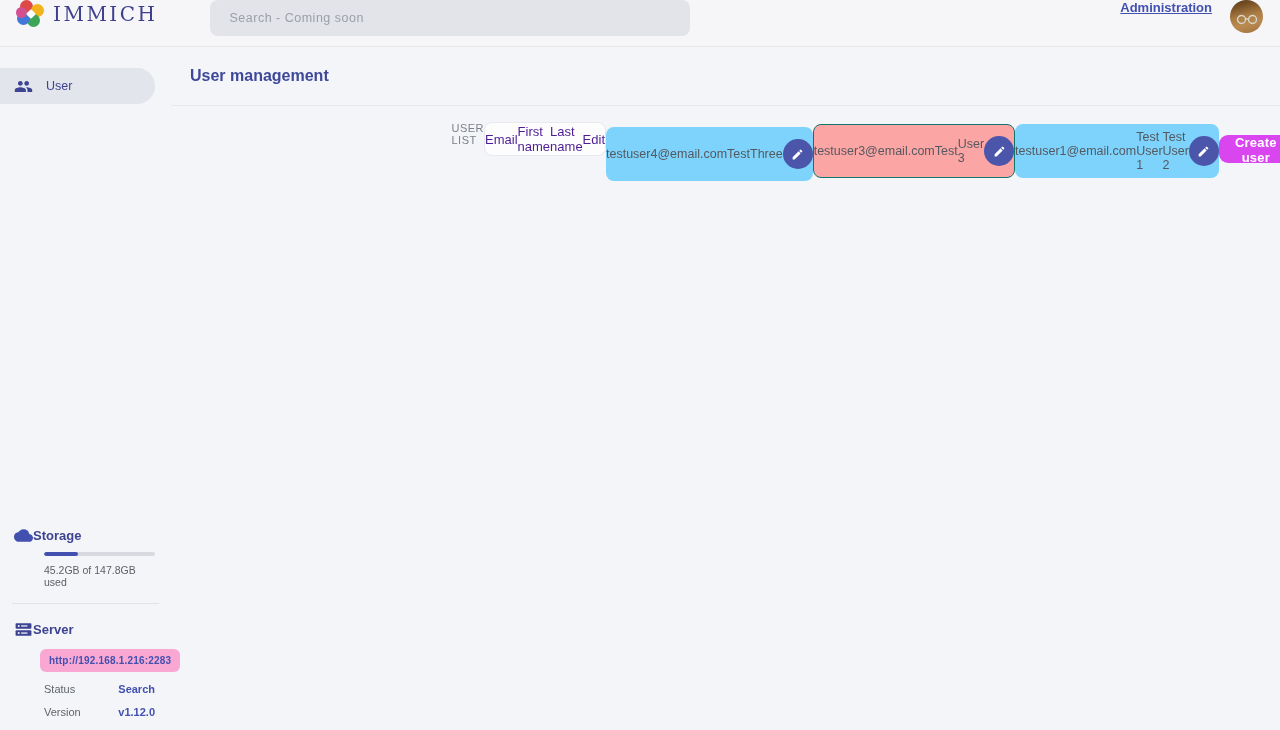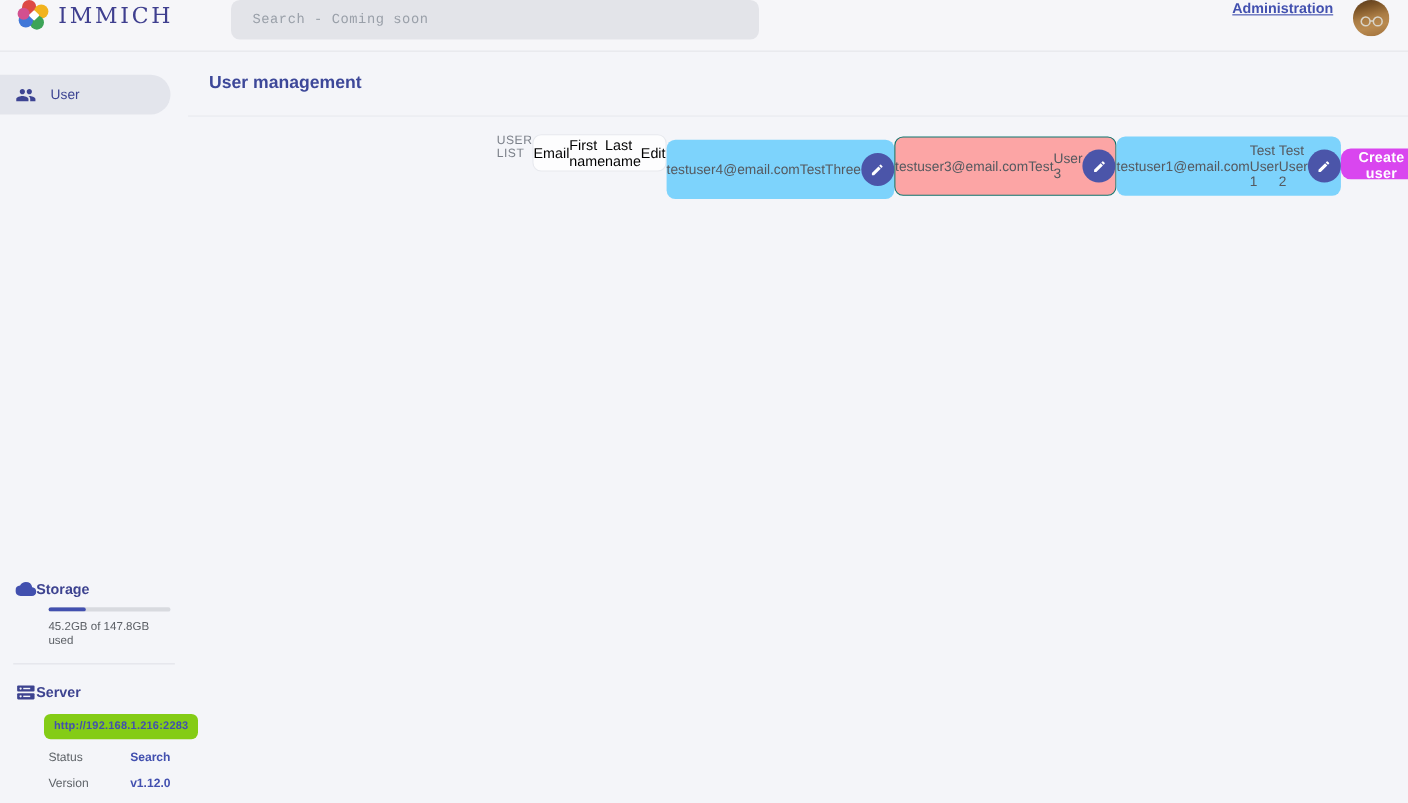--- a/index.html
+++ b/index.html
@@ -33,21 +33,21 @@
     border-radius: 1px;
   }
   .logo-text {
     font-family: "DejaVu Serif", serif;
     font-size: 20px; letter-spacing: 2.5px; color: #3f3f8f;
   }
   .search-box {
     margin-left: 52px; width: 480px; height: 36px;
     background: #e3e4e9; border: none; border-radius: 8px;
     padding: 0 20px; font-size: 12.5px; color: #0c4a6e;
-    font-family: Liberation Mono, monospace;
+    font-family: Liberation Sans, sans-serif;
     letter-spacing: 0.5px; outline: none;
   }
   .search-box::placeholder { color: #9aa0a9; }
   .admin-link {
     margin-left: auto; font-size: 13px; font-weight: 700;
     color: #4250af; text-decoration: underline; cursor: pointer;
   }
   .avatar {
     width: 33px; height: 33px; border-radius: 50%;
     margin: 0 17px 0 18px; cursor: pointer; position: relative; overflow: hidden;
@@ -74,21 +74,21 @@
   .side-sec-header { display: flex; align-items: center; gap: 0; }
   .side-sec-title { font-size: 13px; font-weight: 700; color: #3d4390; }
   .progress-track {
     margin: 7px 0 0 30px; height: 4px; border-radius: 2px; background: #d8dadf; overflow: hidden;
   }
   .progress-fill { height: 100%; border-radius: 2px; background: #4250af; }
   .usage-text { margin: 8px 0 0 30px; font-size: 10.5px; color: #5c6066; }
   .side-divider { height: 1px; background: #e0e2e8; margin: 15px -4px 16px -2px; }
   .url-pill {
     margin: 10px 0 0 26px; display: inline-block;
-    background: #84cc16; border-radius: 6px; padding: 6px 9px;
+    background: #f9a8d4; border-radius: 6px; padding: 6px 9px;
     font-size: 10px; font-weight: 700; color: #4250af; letter-spacing: 0.2px;
   }
   .kv-row { display: flex; justify-content: space-between; margin: 11px 0 0 30px; }
   .kv-label { font-size: 11px; color: #5f6469; }
   .kv-value { font-size: 11px; font-weight: 700; color: #4250af; }
 
   
   .page-header {
     height: 59px; display: flex; align-items: center;
     padding-left: 19px; border-bottom: 1px solid #e7e9ee;
@@ -98,21 +98,21 @@
   .table-col { width: 548px; display: flex; flex-direction: row; }
   .section-label {
     font-size: 11px; color: #7c818a; letter-spacing: 0.5px; margin-bottom: 11px;
   }
   .thead {
     display: grid; grid-template-columns: repeat(4, 1fr);
     align-items: center; justify-items: center;
     height: 34px; background: #fdfdfe;
     border: 1px solid #e7e9ee; border-radius: 8px;
   }
-  .th { font-size: 13px; font-weight: 500; color: #000000; }
+  .th { font-size: 13px; font-weight: 500; color: #4c1d95; }
   .trow {
     display: grid; grid-template-columns: repeat(4, 1fr);
     align-items: center; justify-items: center;
     height: 54px; border-radius: 8px; margin-top: 2px;
   }
   .trow.first { margin-top: 5px; }
   .trow.odd  { background: #7dd3fc; }
   .trow.even { background: #fca5a5; border: 1px solid #0f766e; }
   .td { font-size: 12.5px; color: #55595f; }
   .edit-btn {

